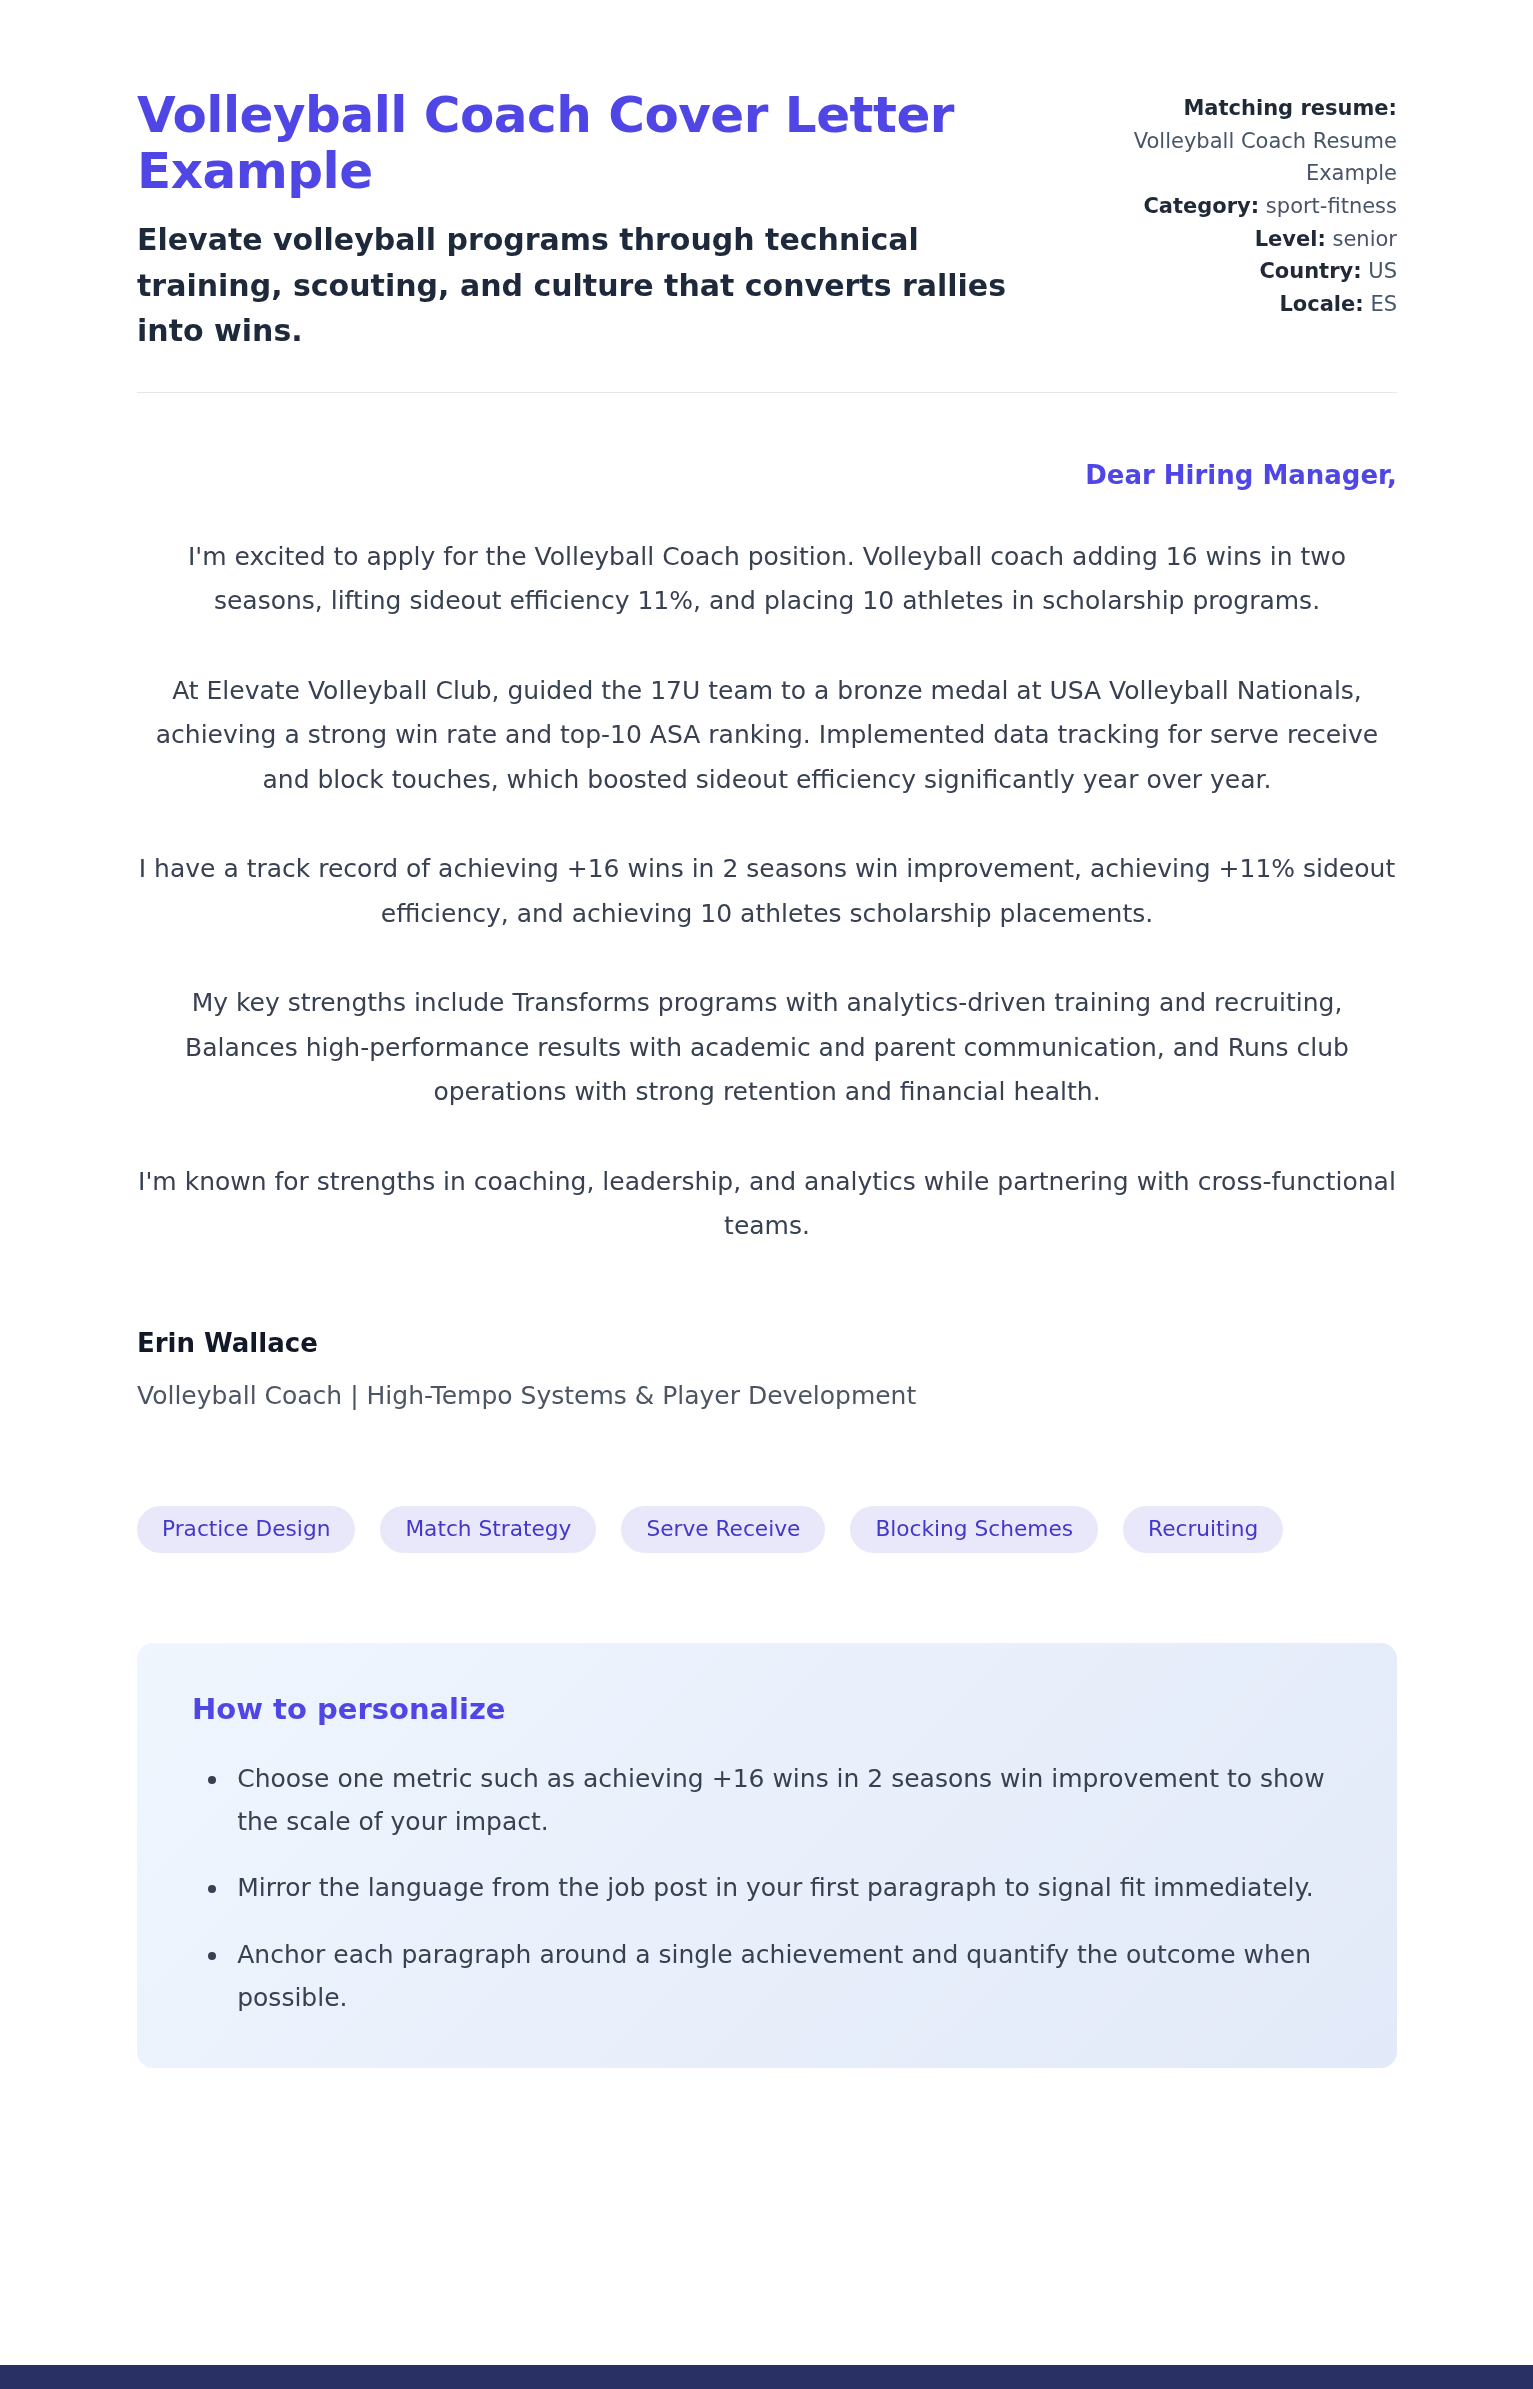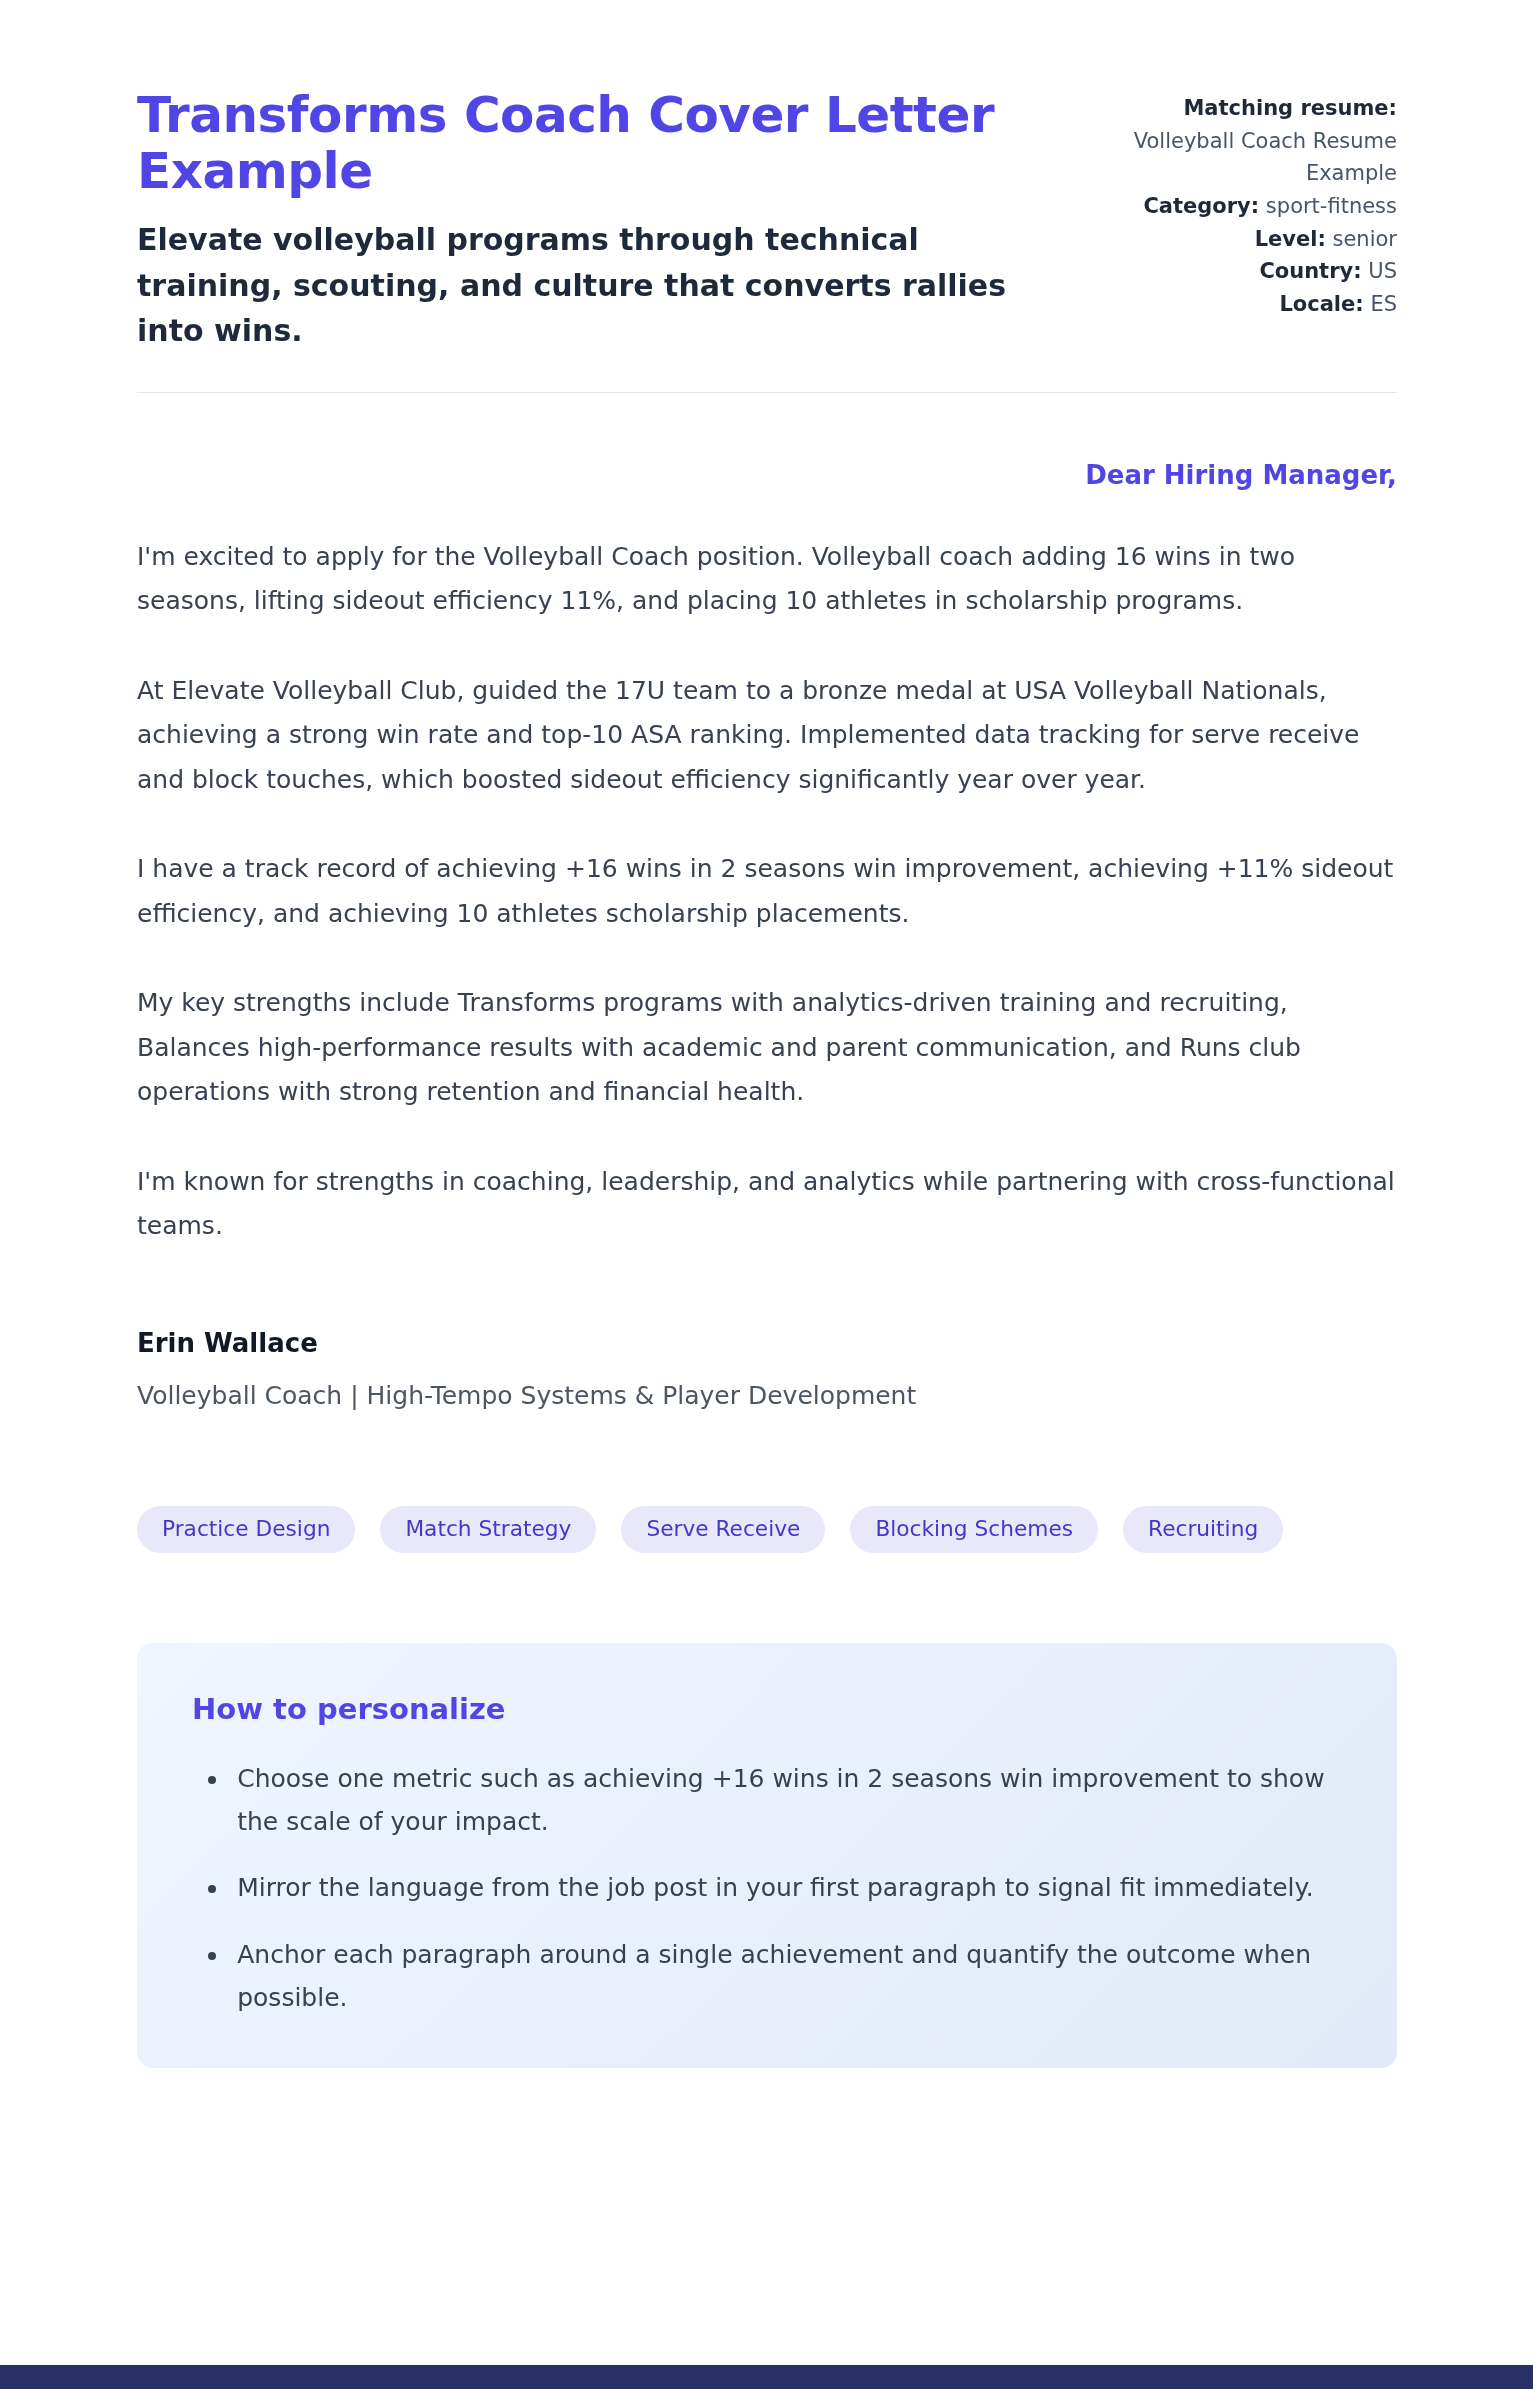--- a/index.html
+++ b/index.html
@@ -80,20 +80,21 @@
     font-size:26px;
     font-weight:700;
     color:var(--accent);
     text-align:right;
   }
   p.body-p{
     margin:45px 0 0 0;
     font-size:25px;
     line-height:1.78;
     color:var(--body_text);
+    text-align:center;
   }
   .signature-name{
     margin:79px 0 0 0;
     font-size:26px;
     font-weight:700;
     color:#111827;
   }
   .signature-title{
     margin:18px 0 0 0;
     font-size:25px;
@@ -148,21 +149,21 @@
   }
 </style>
 </head>
 <body>
 
 <div class="page">
   <main class="container">
 
     <header class="header">
       <div class="header-left">
-        <h1 class="title">Transforms Coach Cover Letter Example</h1>
+        <h1 class="title">Volleyball Coach Cover Letter Example</h1>
         <p class="subtitle">Elevate volleyball programs through technical training, scouting, and culture that converts rallies into wins.</p>
       </div>
       <aside class="meta">
         <div class="meta-row">
           <span class="meta-label">Matching resume:</span>
           <span class="meta-value">Volleyball Coach Resume Example</span>
         </div>
         <div class="meta-row">
           <span class="meta-label">Category:</span>
           <span class="meta-value">sport-fitness</span>

